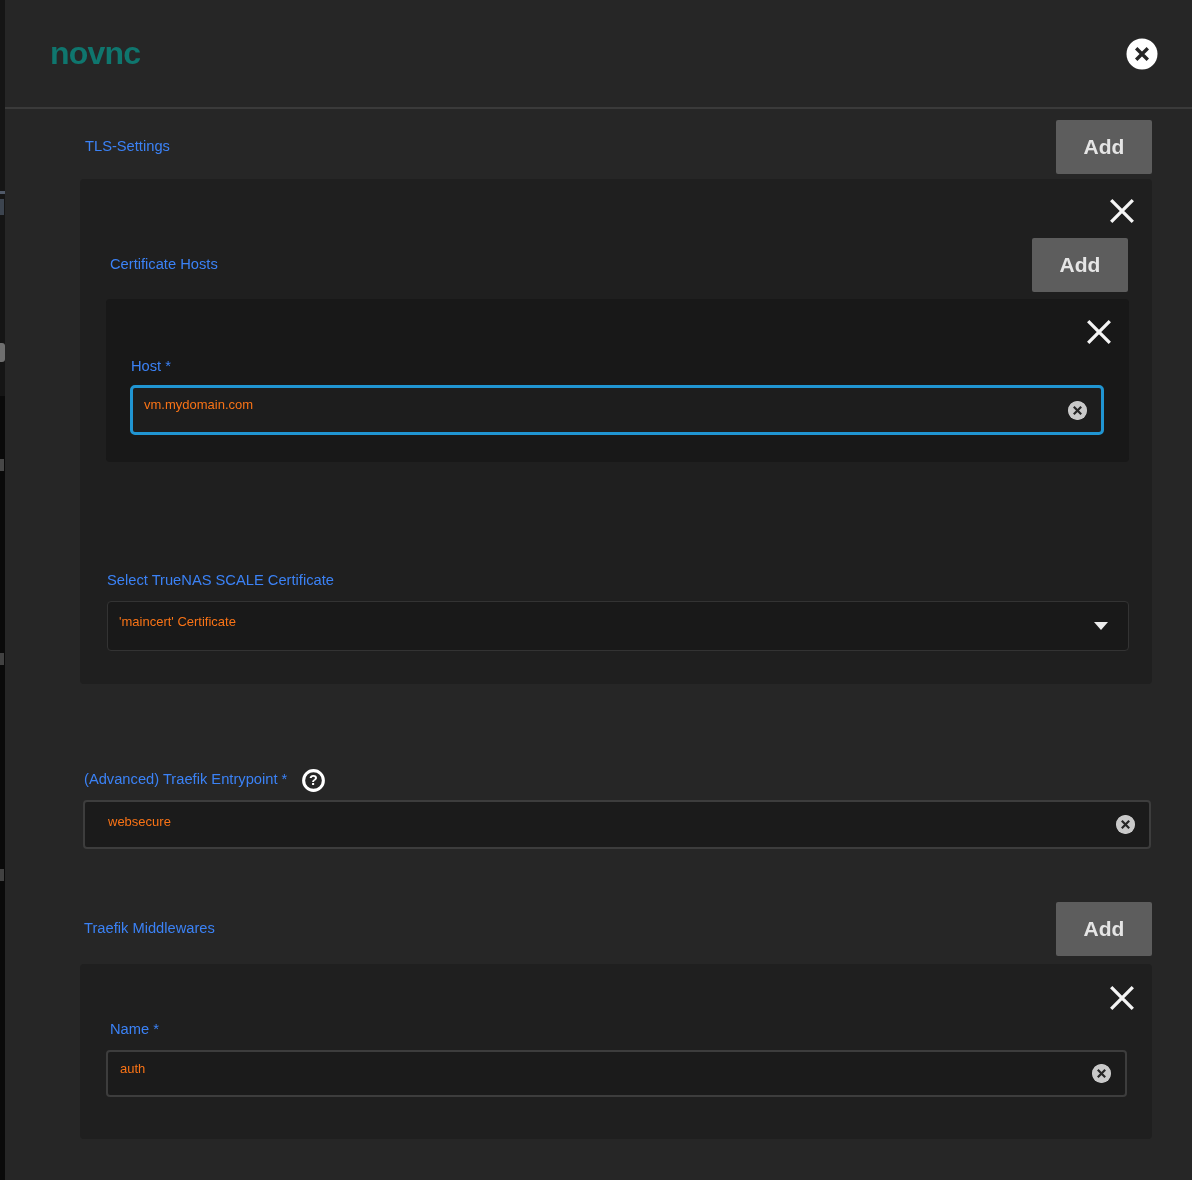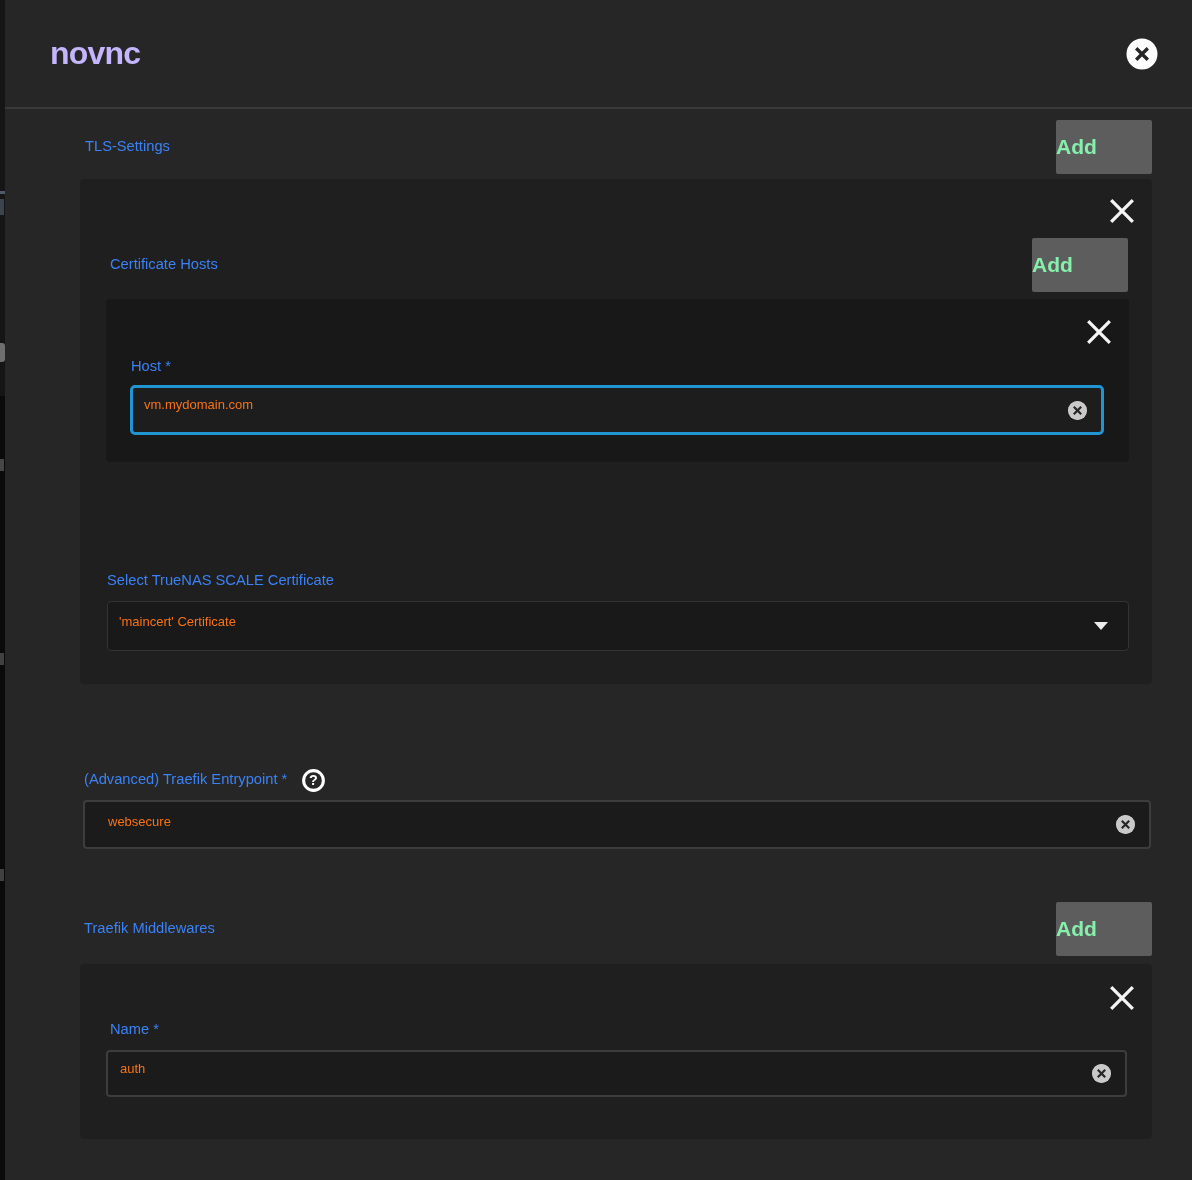--- a/index.html
+++ b/index.html
@@ -1,24 +1,24 @@
 <!DOCTYPE html>
 <html><head>
 <meta charset="utf-8">
 <style>
   * { margin:0; padding:0; box-sizing:border-box; }
   html,body { width:1192px; height:1180px; overflow:hidden; background:#0d0d0d; }
   body { font-family:"Liberation Sans", sans-serif; }
   .page { position:absolute; left:0; top:0; width:1192px; height:1180px; background:#0a0a0a; }
   .dialog { position:absolute; left:5px; top:0; width:1187px; height:1180px; background:#262626; }
   .hdrline { position:absolute; left:5px; top:107px; width:1187px; height:2px; background:#3a3a3a; }
-  .title { position:absolute; left:50px; top:35px; font-size:32px; font-weight:bold; color:#c4b5fd; letter-spacing:-0.8px; }
+  .title { position:absolute; left:50px; top:35px; font-size:32px; font-weight:bold; color:#0f766e; letter-spacing:-0.8px; }
   .label { position:absolute; font-size:14.7px; color:#3b82f6; }
-  .addbtn { position:absolute; width:96px; height:54px; background:#5d5d5d; color:#86efac;
-            font-size:21px; font-weight:bold; line-height:54px; border-radius:2px; }
+  .addbtn { position:absolute; width:96px; height:54px; background:#5d5d5d; color:#e5e5e5;
+            font-size:21px; font-weight:bold; text-align:center; line-height:54px; border-radius:2px; }
   .panel { position:absolute; background:#1f1f1f; }
   .panel2 { position:absolute; background:#181818; }
   .xicon { position:absolute; width:24px; height:24px; }
   .field { position:absolute; background:#1b1b1b; border:2px solid #3d3d3d; border-radius:4px; }
   .fieldtext { position:absolute; font-size:13px; color:#f97316; }
   .clear { position:absolute; width:19px; height:19px; border-radius:50%; background:#c9c9c9; }
   .tri { position:absolute; width:0; height:0; border-left:7px solid transparent; border-right:7px solid transparent; border-top:8px solid #ececec; }
 </style>
 </head>
 <body>

